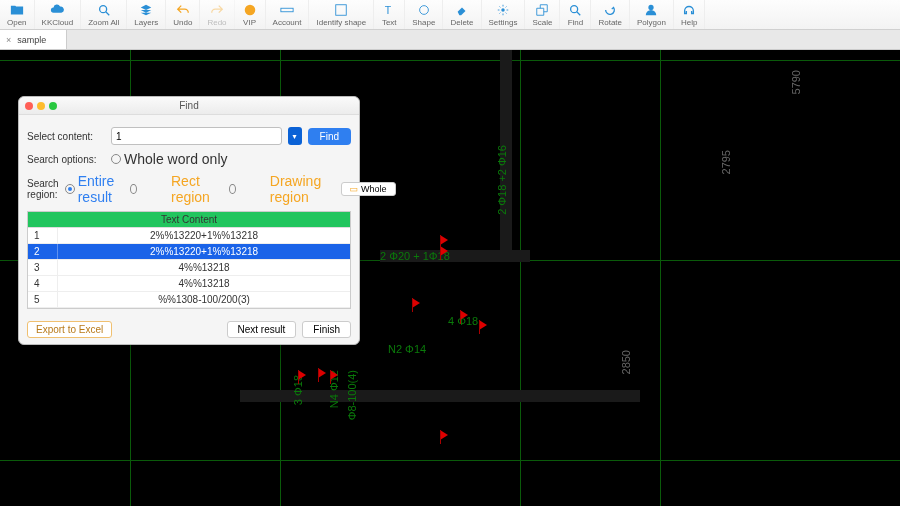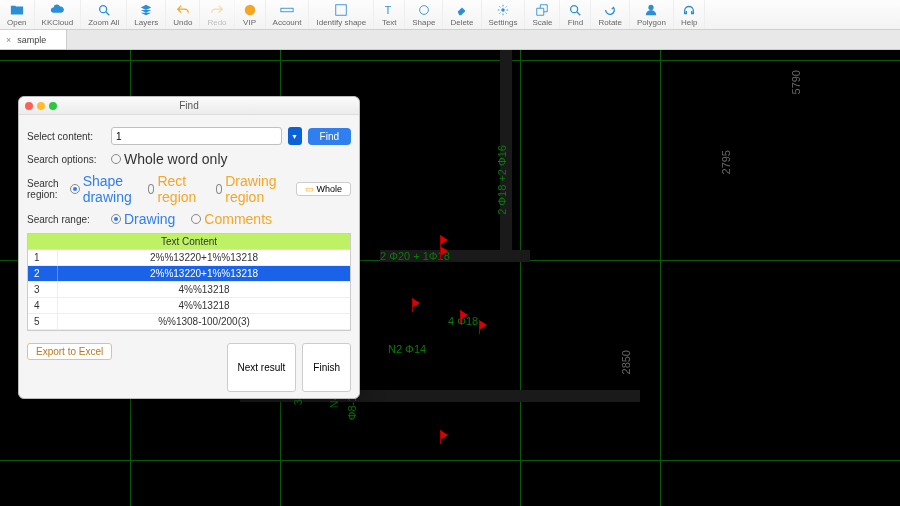--- a/index.html
+++ b/index.html
@@ -43,35 +43,35 @@
 .txt-in { flex: 1; height: 18px; border: 1px solid #c0c0c0; border-radius: 3px; padding: 0 4px; font-size: 10px; background: #fff; }
 .sel-arrow { width: 14px; height: 18px; background: #0b62d6; border-radius: 3px; display: flex; align-items: center; justify-content: center; color: #fff; font-size: 8px; }
 .btn-find { background: #2f7ff0; color: #fff; border: none; border-radius: 4px; padding: 3px 12px; font-size: 10px; }
 .radio { width: 10px; height: 10px; border-radius: 50%; border: 1px solid #888; display: inline-block; vertical-align: middle; margin-right: 3px; }
 .radio.on::after { content: ""; display: block; width: 4px; height: 4px; margin: 2px; border-radius: 50%; background: #2f7ff0; }
 .chk { width: 10px; height: 10px; border: 1px solid #888; border-radius: 2px; display: inline-block; vertical-align: middle; margin-right: 3px; background: #fff; }
 .chk.on { background: #2f7ff0; border-color: #2f7ff0; position: relative; }
 .chk.on::after { content: "✓"; color: #fff; font-size: 8px; position: absolute; top: -2px; left: 0; }
 .opt { font-size: 14px; margin-right: 10px; display: inline-flex; align-items: center; }
 .opt.blue { color: #2f7ff0; }
-.opt.org { color: #f5a623; }
+.opt.org { color: #f5a623; gap: 31px; }
 .btn-small { border: 1px solid #ccc; background: #fff; border-radius: 3px; padding: 1px 8px; font-size: 9px; display: inline-flex; align-items: center; gap: 3px; }
 .btn-small .sico { color: #f5a623; }
 
 .tbl { border: 1px solid #ccc; background: #fff; }
-.tbl .hd { text-align: center; font-size: 10px; padding: 2px 0; border-bottom: 1px solid #ddd; background: #bef264; }
+.tbl .hd { text-align: center; font-size: 10px; padding: 2px 0; border-bottom: 1px solid #ddd; background: #22c55e; }
 .tbl .r { display: flex; font-size: 10px; border-bottom: 1px solid #eee; }
 .tbl .r.sel { background: #1a63e8; color: #fff; }
 .tbl .r .c1 { width: 30px; padding: 2px 6px; border-right: 1px solid #eee; }
 .tbl .r.sel .c1 { border-right-color: rgba(255,255,255,.3); }
 .tbl .r .c2 { flex: 1; text-align: center; padding: 2px 6px; }
 
-.dlg-ft { display: flex; justify-content: space-between; align-items: flex-start; padding: 6px 8px; }
+.dlg-ft { display: flex; justify-content: space-between; align-items: flex-end; padding: 6px 8px; }
 .btn-exp { border: 1px solid #f0c070; color: #b87a1a; background: #fff; border-radius: 3px; padding: 2px 8px; font-size: 10px; }
-.btn-n { border: 1px solid #ccc; background: #fff; border-radius: 3px; padding: 18px 10px; font-size: 10px; }
+.btn-n { border: 1px solid #ccc; background: #fff; border-radius: 3px; padding: 2px 10px; font-size: 10px; }
 </style>
 </head>
 <body>
 
 <div class="toolbar">
   <div class="tool">
       <div class="ico">
         <svg viewBox="0 0 16 16">
           <path fill="currentColor" d="M1 3h5l1 1h8v9H1z"></path>
         </svg>
@@ -282,46 +282,35 @@
       <div class="lab">Search options:</div>
       <label class="opt">
           <span class="radio"></span>
           <span>Whole word only</span>
         </label>
     </div>
     <div class="row">
       <div class="lab">Search region:</div>
       <label class="opt blue">
           <span class="radio on"></span>
-          <span>Shape drawing</span>
+          <span>Entire result</span>
         </label>
       <label class="opt org">
           <span class="radio"></span>
           <span>Rect region</span>
         </label>
       <label class="opt org">
           <span class="radio"></span>
           <span>Drawing region</span>
         </label>
       <button class="btn-small">
           <span class="sico">▭</span>
           <span>Whole</span>
         </button>
     </div>
-    <div class="row">
-      <div class="lab">Search range:</div>
-      <label class="opt blue">
-          <span class="radio on"></span>
-          <span>Drawing</span>
-        </label>
-      <label class="opt org">
-          <span class="radio"></span>
-          <span>Comments</span>
-        </label>
-    </div>
     <div class="tbl">
       <div class="hd">Text Content</div>
       <div class="r">
           <div class="c1">1</div>
           <div class="c2">2%%13220+1%%13218</div>
         </div>
       <div class="r sel">
           <div class="c1">2</div>
           <div class="c2">2%%13220+1%%13218</div>
         </div>

